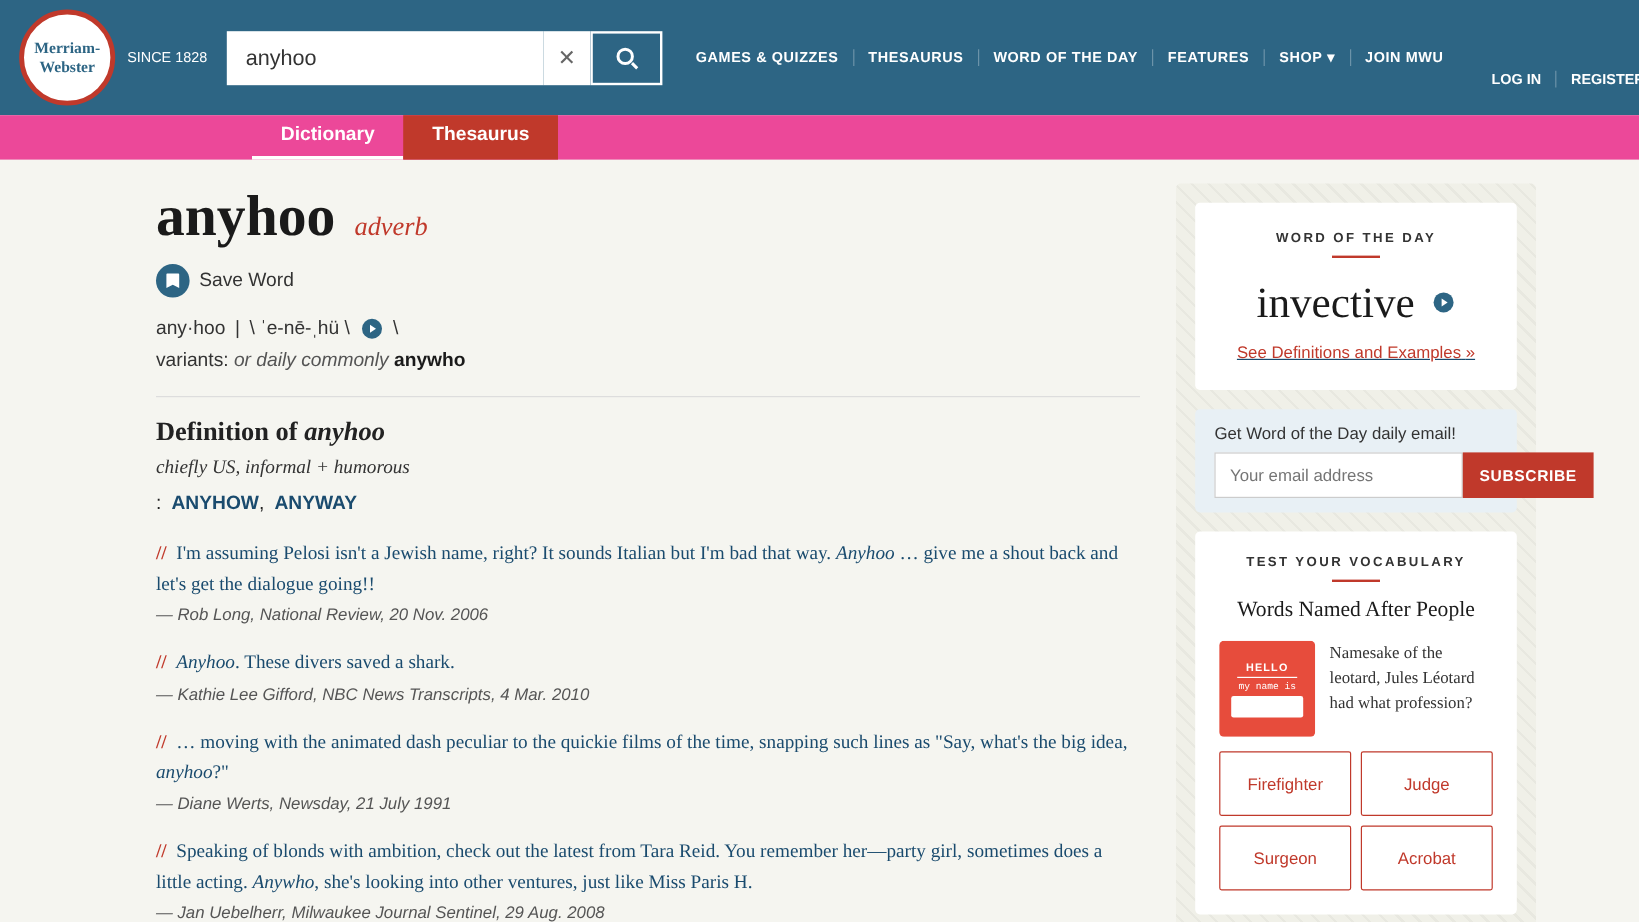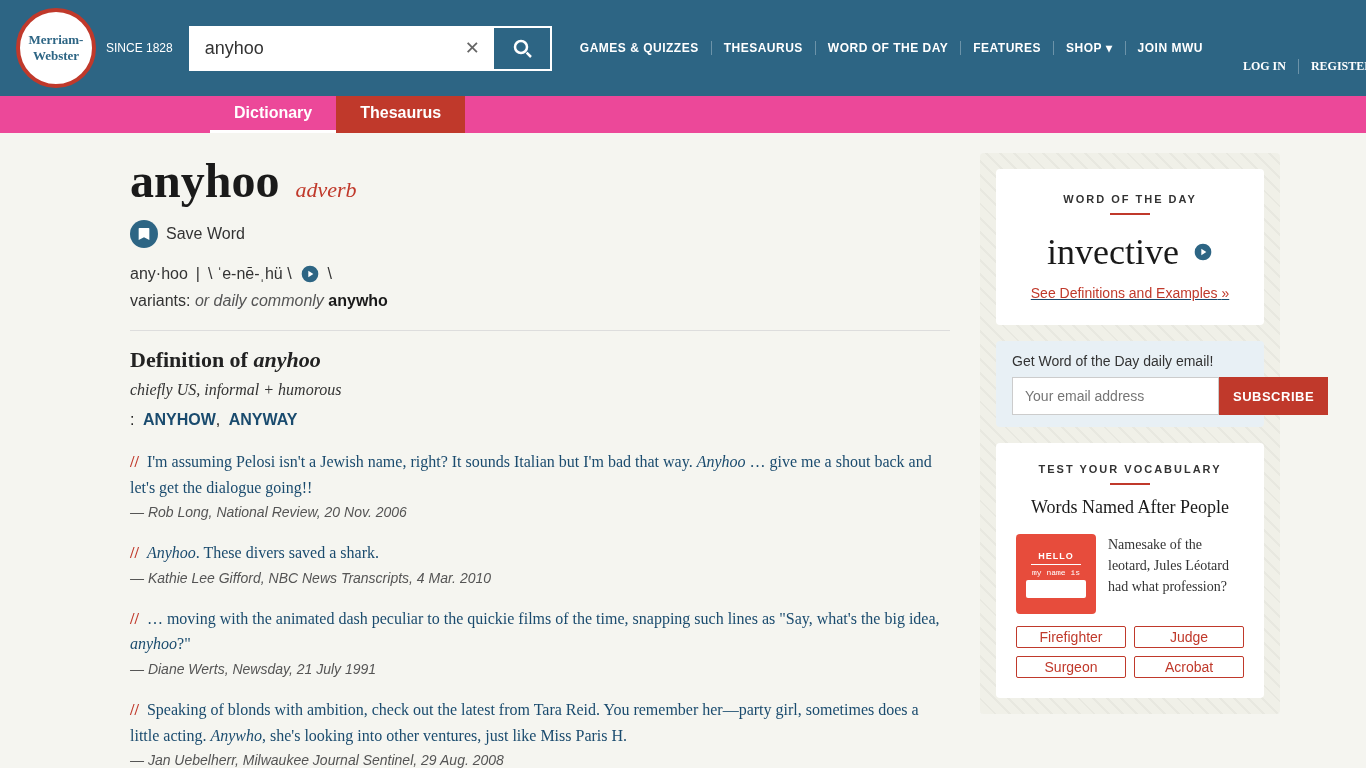--- a/index.html
+++ b/index.html
@@ -11,21 +11,21 @@
     .logo-circle { width: 80px; height: 80px; border-radius: 50%; border: 4px solid #c0392b; background: white; display: flex; align-items: center; justify-content: center; overflow: hidden; }
     .logo-inner { text-align: center; color: #2d6584; font-weight: bold; font-size: 13px; line-height: 1.2; font-family: Georgia, serif; }
     .logo-since { color: white; font-size: 12px; font-family: Arial, sans-serif; white-space: nowrap; margin-left: 4px; }
     
     .nav-links { display: flex; align-items: center; gap: 0; margin-left: auto; }
     .nav-link { color: white; font-size: 12px; font-family: Arial, sans-serif; text-decoration: none; padding: 0 12px; border-right: 1px solid rgba(255,255,255,0.3); font-weight: 600; letter-spacing: 0.5px; cursor: pointer; white-space: nowrap; }
     .nav-link:last-child { border-right: none; }
     .nav-link.shop { display: flex; align-items: center; gap: 4px; }
     
     .auth-links { display: flex; align-items: center; gap: 0; }
-    .auth-link { color: white; font-size: 12px; font-family: Liberation Serif, serif; text-decoration: none; padding: 0 12px; border-right: 1px solid rgba(255,255,255,0.3); font-weight: 600; cursor: pointer; white-space: nowrap; margin-top: 36px; }
+    .auth-link { color: white; font-size: 12px; font-family: Liberation Sans, sans-serif; text-decoration: none; padding: 0 12px; border-right: 1px solid rgba(255,255,255,0.3); font-weight: 600; cursor: pointer; white-space: nowrap; margin-top: 36px; }
     .auth-link:last-child { border-right: none; }
     .search-container { display: flex; align-items: stretch; width: 820px; }
     .search-input { flex: 1; padding: 12px 16px; font-size: 18px; font-family: Arial, sans-serif; border: none; outline: none; color: #333; }
     .search-clear { background: white; border: none; padding: 0 12px; cursor: pointer; color: #666; font-size: 18px; display: flex; align-items: center; }
     .search-btn { background: #2d6584; border: 2px solid white; padding: 0 16px; cursor: pointer; display: flex; align-items: center; justify-content: center; }
     .search-btn svg { width: 24px; height: 24px; fill: white; }
     
     
     .tab-bar { background: #ec4899; padding: 0 16px 0 210px; }
     .tabs { display: flex; gap: 0; }
@@ -96,21 +96,21 @@
     .vocab-title { font-size: 18px; font-family: Georgia, serif; color: #1a1a1a; margin-bottom: 16px; text-align: center; }
     .vocab-image-row { display: flex; gap: 12px; margin-bottom: 12px; }
     .vocab-image { width: 80px; height: 80px; background: #e74c3c; border-radius: 4px; flex-shrink: 0; overflow: hidden; display: flex; align-items: center; justify-content: center; }
     .hello-badge { background: #e74c3c; width: 100%; height: 100%; display: flex; flex-direction: column; align-items: center; justify-content: center; padding: 4px; }
     .hello-text { color: white; font-size: 9px; font-family: Arial, sans-serif; font-weight: bold; letter-spacing: 1px; }
     .hello-line { width: 50px; height: 1px; background: white; margin: 3px 0; }
     .my-name { color: white; font-size: 8px; font-family: Liberation Mono, monospace; }
     .name-field { background: white; width: 60px; height: 18px; margin-top: 3px; border-radius: 2px; }
     .vocab-question { font-size: 14px; font-family: Georgia, serif; color: #333; line-height: 1.5; }
     .vocab-buttons { display: grid; grid-template-columns: 1fr 1fr; gap: 8px; }
-    .vocab-btn { background: white; border: 1px solid #c0392b; color: #c0392b; padding: 2px; font-size: 14px; font-family: Arial, sans-serif; cursor: pointer; text-align: center; border-radius: 2px; }
+    .vocab-btn { background: white; border: 1px solid #c0392b; color: #c0392b; padding: 18px; font-size: 14px; font-family: Arial, sans-serif; cursor: pointer; text-align: center; border-radius: 2px; }
     
     
     .separator { border: none; border-top: 1px solid #ddd; margin: 16px 0; }
   </style>
 </head>
 <body>
 
 <div class="header">
   <div class="logo-container">
     <div class="logo-circle">

